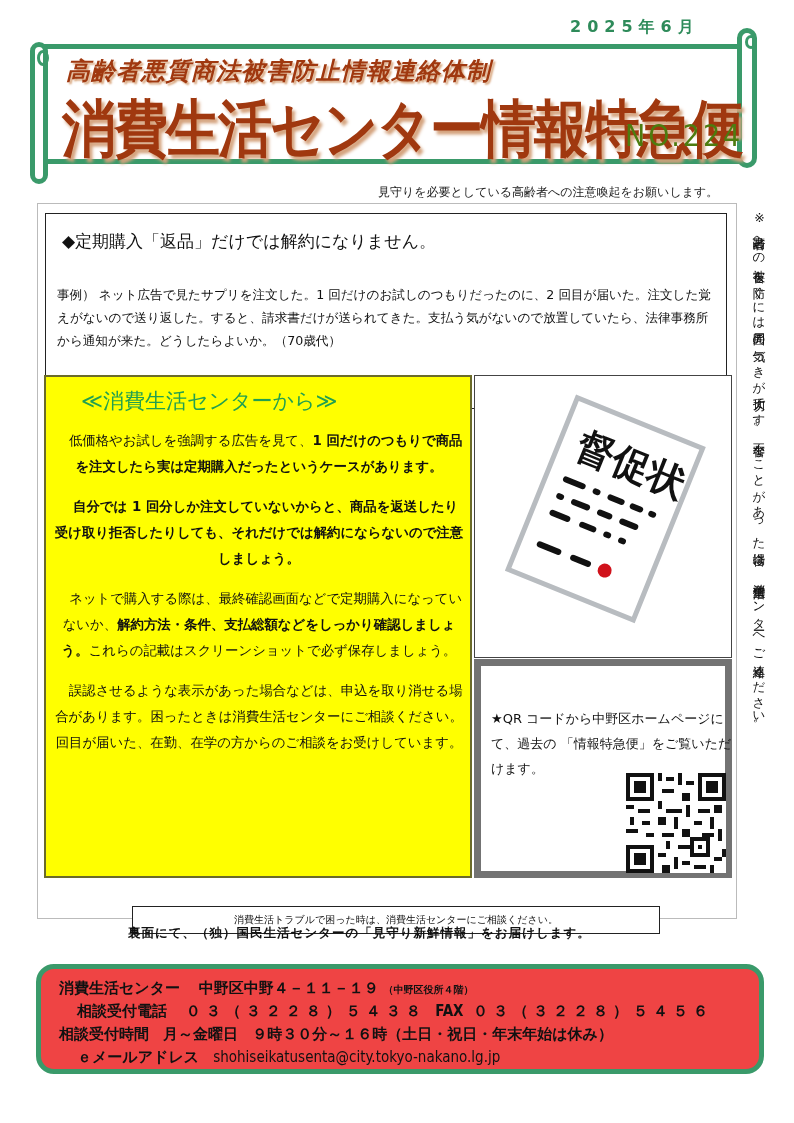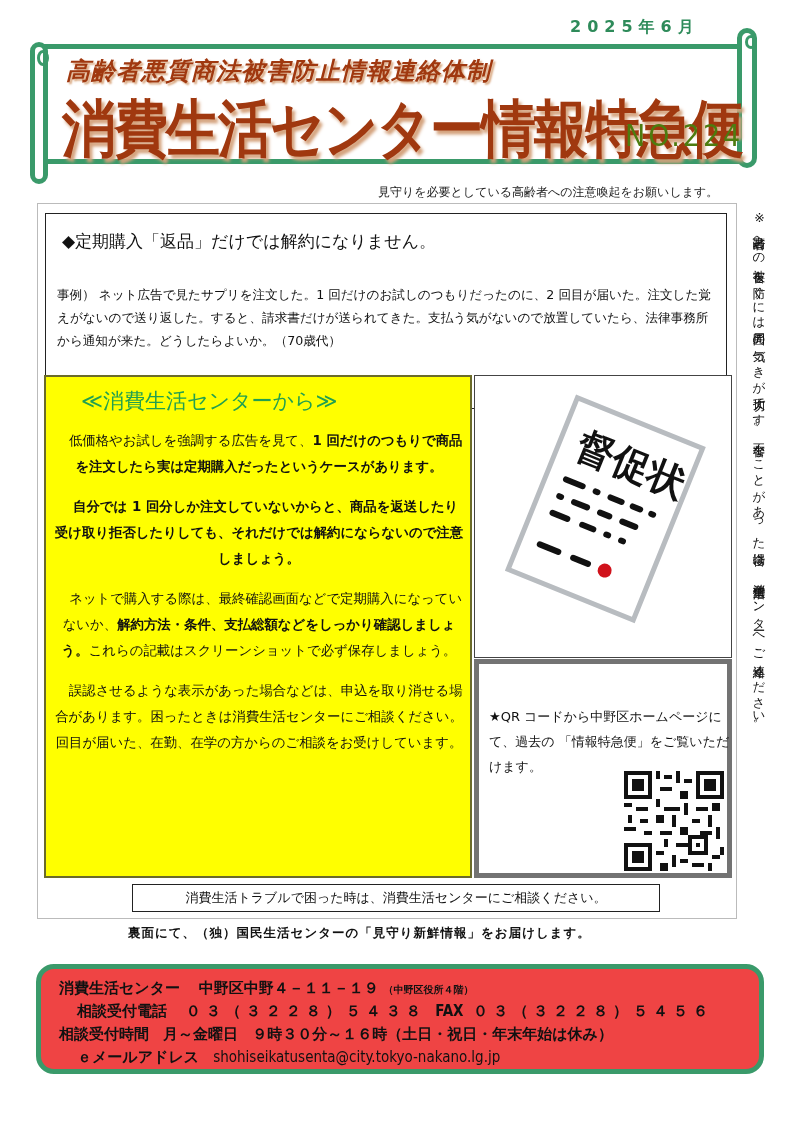--- a/index.html
+++ b/index.html
@@ -28,27 +28,27 @@
   .case-title { position: absolute; left: 16px; top: 16px; font-size: 17px; color: #111; }
   .case-body { position: absolute; left: 11px; top: 69px; width: 660px; font-size: 12.6px; line-height: 23px; color: #111; }
 
   .advice { position: absolute; left: 44px; top: 375px; width: 428px; height: 503px; background: #ffff00; border: 2px solid #6b6b2a; }
   .advice-head { position: absolute; left: 35px; top: 10px; font-size: 21px; color: #22a050; }
   .advice-body { position: absolute; left: 8px; top: 51px; width: 410px; font-size: 13.4px; line-height: 26px; color: #111; text-align: center; }
   .advice-body p { margin-bottom: 14px; }
   .advice-body b { font-weight: bold; }
 
   .illust { position: absolute; left: 474px; top: 375px; width: 258px; height: 283px; border: 1px solid #444; background: #fff; }
-  .qr-box { position: absolute; left: 474px; top: 659px; width: 258px; height: 219px; border: 5px solid #737373; background: #fff; }
+  .qr-box { position: absolute; left: 474px; top: 659px; width: 258px; height: 219px; border: 7px solid #737373; background: #fff; }
   .qr-text { position: absolute; left: 10px; top: 40px; width: 245px; font-size: 13px; line-height: 25px; color: #111; }
   .qr-code { position: absolute; left: 145px; top: 105px; width: 100px; height: 103px; }
 
   .vertical-note { position: absolute; left: 752px; top: 210px; writing-mode: vertical-rl; font-size: 12.5px; line-height: 14px; color: #111; letter-spacing: 1px; height: 740px; }
 
-  .call-box { position: absolute; left: 132px; top: 884px; width: 528px; height: 28px; border: 1px solid #222; background: #fff; font-size: 13px; text-align: center; line-height: 26px; color: #111; }
+  .call-box { position: absolute; left: 132px; top: 906px; width: 528px; height: 28px; border: 1px solid #222; background: #fff; font-size: 10px; text-align: center; line-height: 26px; color: #111; }
   .back-note { position: absolute; left: 128px; top: 925px; font-size: 12.5px; font-weight: bold; letter-spacing: 1px; color: #111; }
 
   .contact { position: absolute; left: 36px; top: 964px; width: 728px; height: 110px; border: 5px solid #3a9a6a; border-radius: 18px; background: #ef4444; }
   .contact .row { position: absolute; left: 18px; font-size: 15px; font-weight: bold; color: #111; white-space: nowrap; font-family: "DejaVu Sans Condensed","DejaVu Sans", sans-serif; }
   .contact .small { font-size: 10px; }
   .wide { letter-spacing: 5px; }
 </style>
 </head>
 <body>
 

